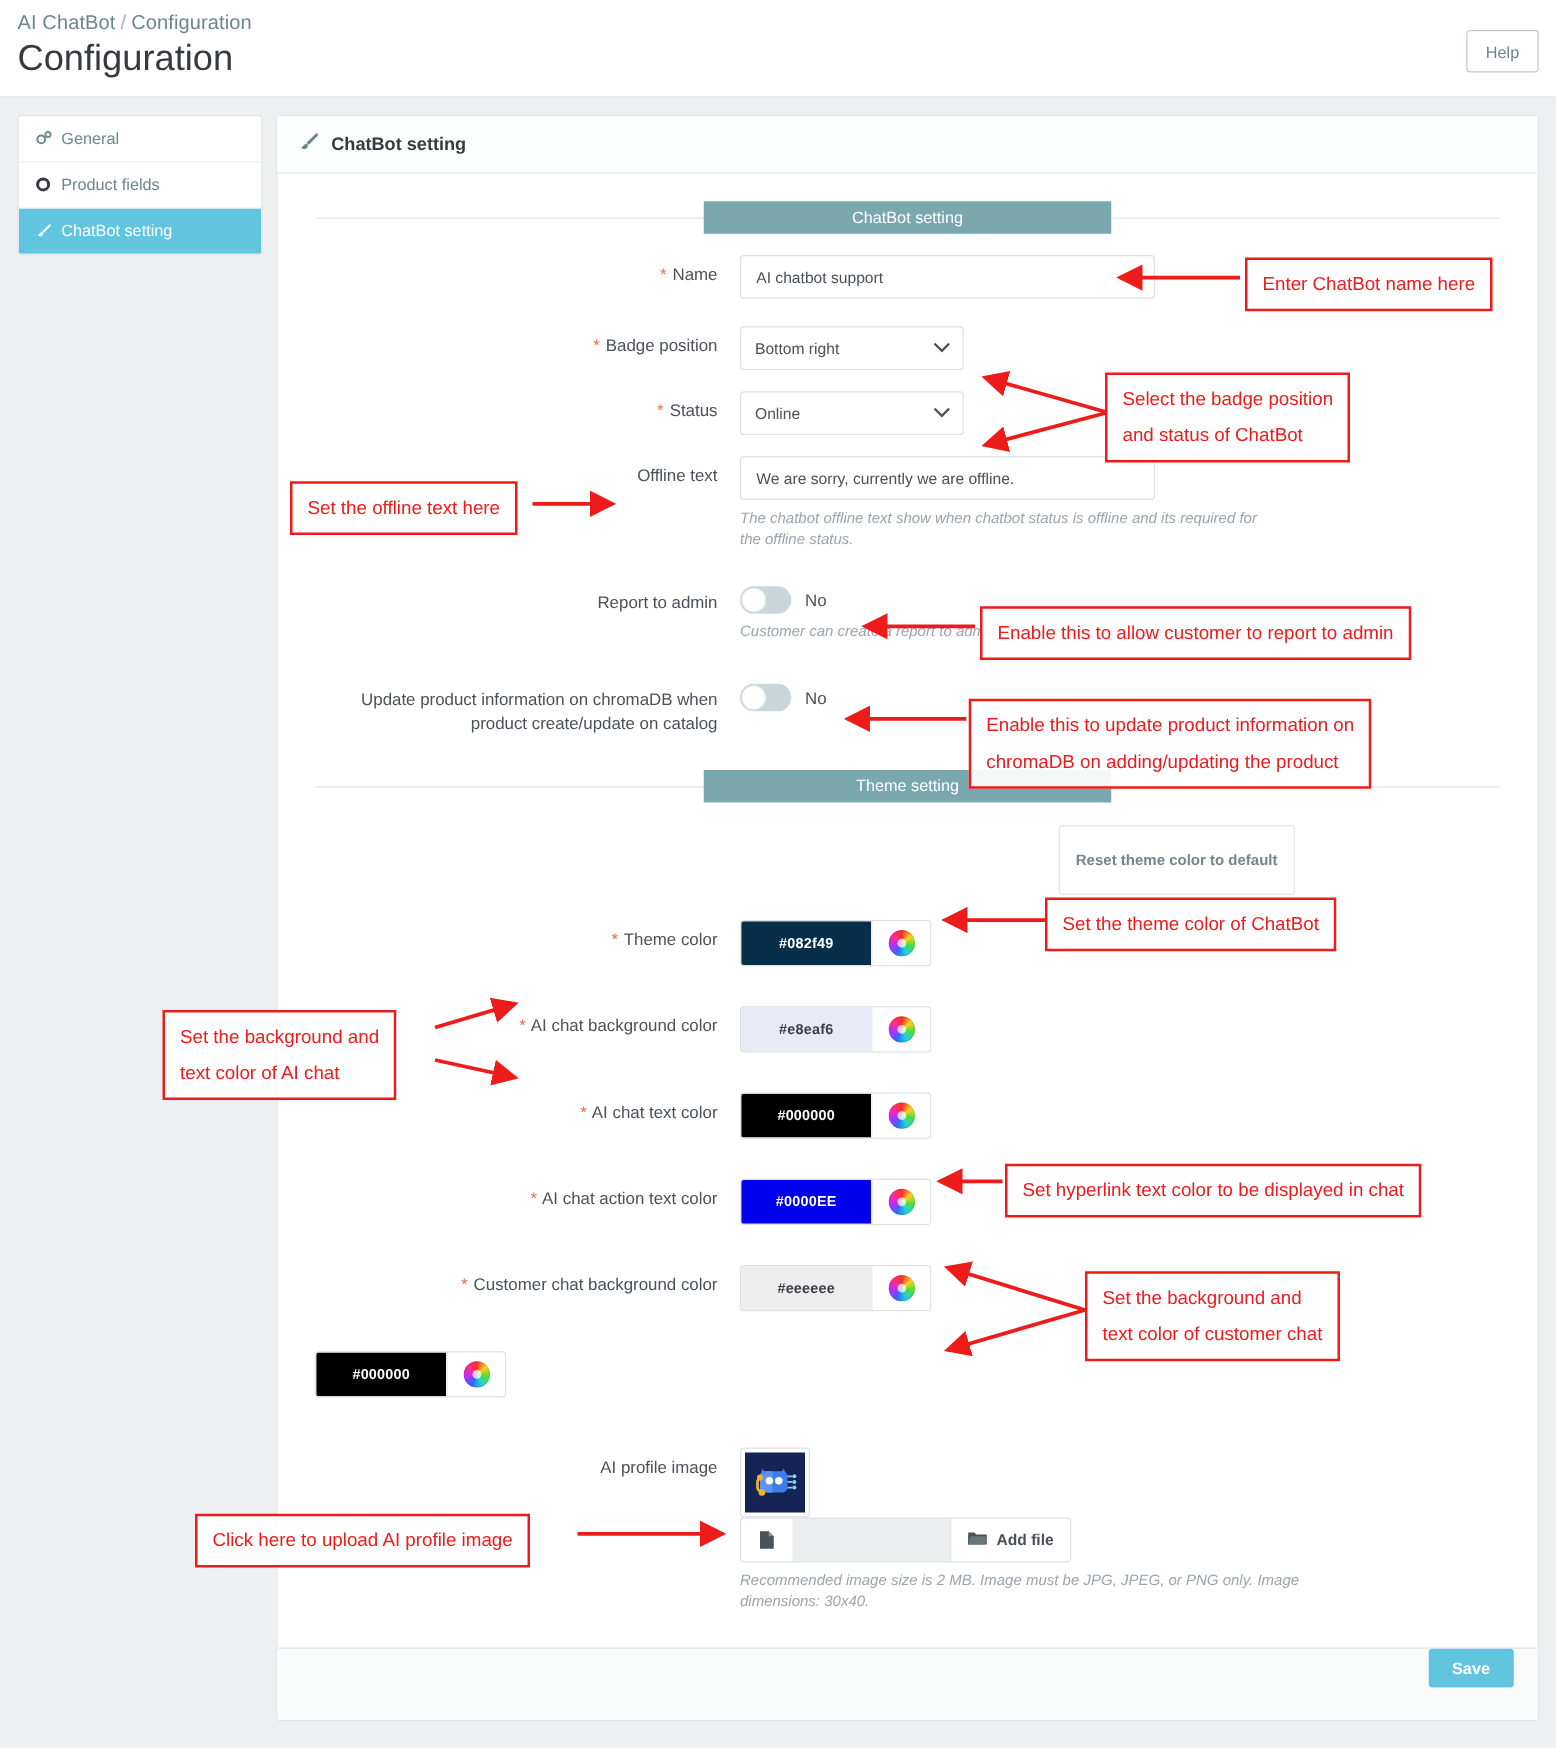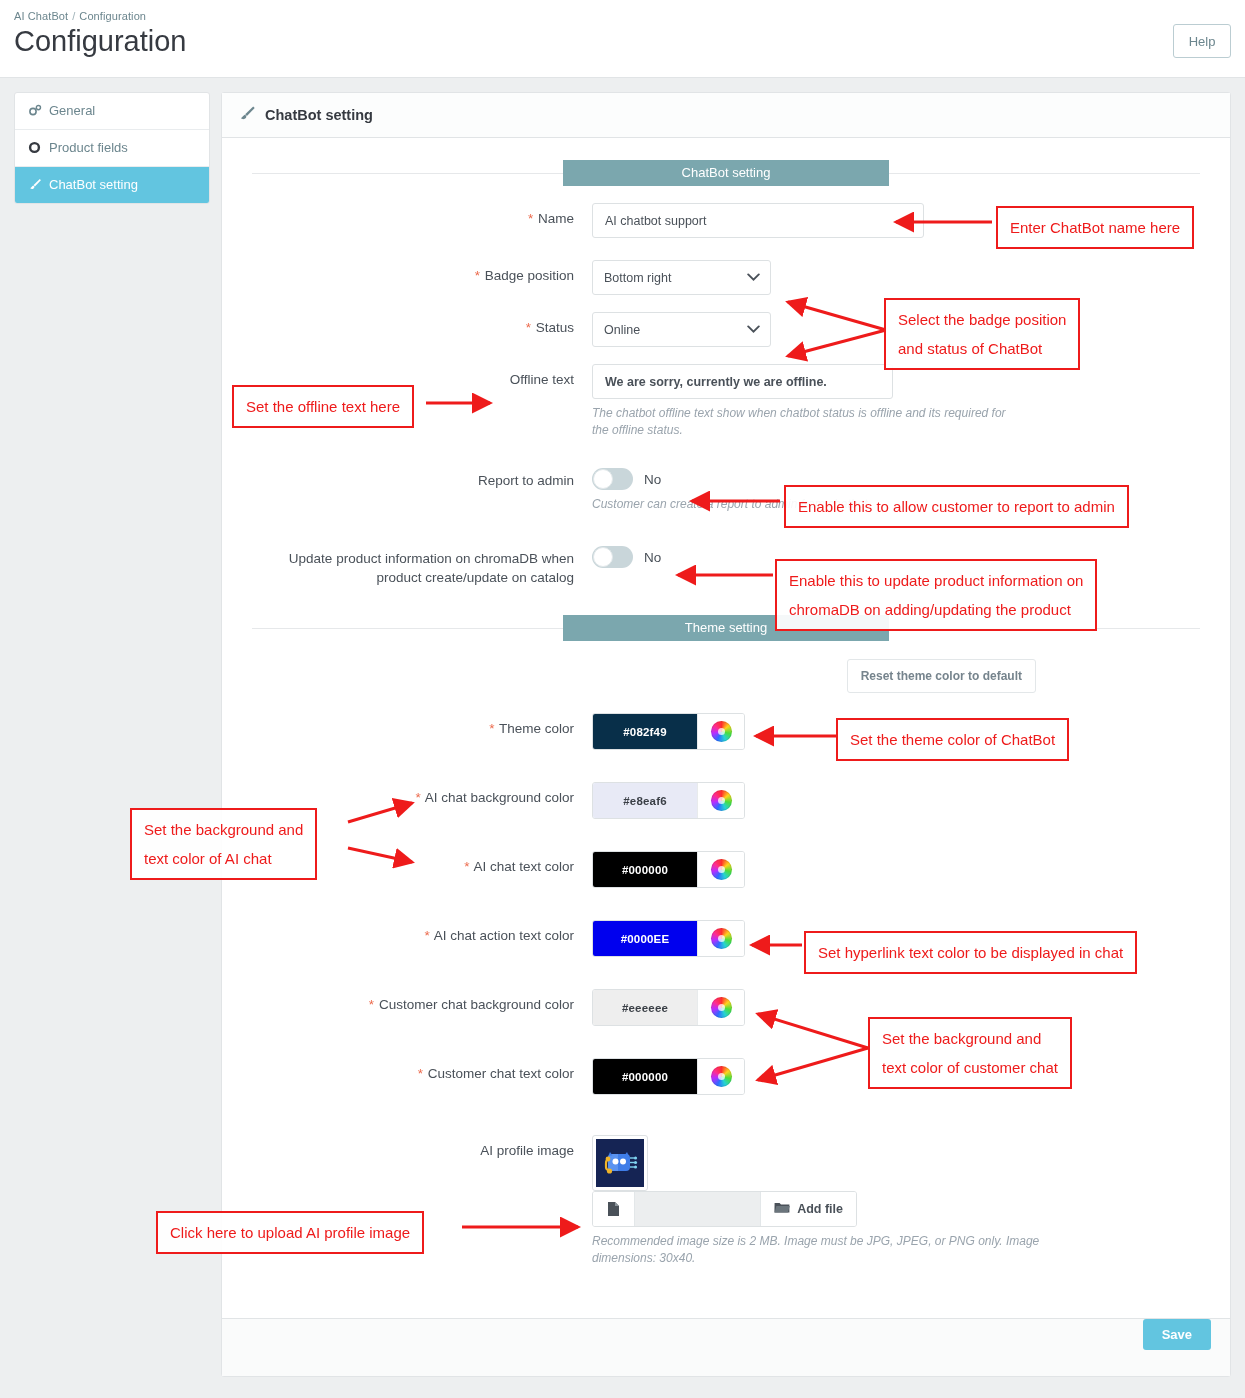--- a/index.html
+++ b/index.html
@@ -15,21 +15,21 @@
 
   
   .topbar {
     position: relative;
     background: #fff;
     height: 78px;
     border-bottom: 1px solid #e1e4e6;
     padding: 6px 24px 0 12px;
   }
   .breadcrumb {
-    font-size: 11px;
+    font-size: 16px;
     color: #6c868e;
     padding: 4px 0 2px 2px;
     letter-spacing: .1px;
   }
   .breadcrumb .sep { color: #9fb2b8; padding: 0 4px; }
   .page-title {
     font-size: 29px;
     font-weight: 400;
     color: #363a41;
     margin: 0;
@@ -168,21 +168,21 @@
     width: 332px;
     height: 35px;
     border: 1px solid #dde1e3;
     border-radius: 3px;
     padding: 0 12px;
     font-size: 12.5px;
     color: #4a5159;
     font-family: "Liberation Sans", sans-serif;
     background: #fff;
   }
-  input.text-input.wide { width: 301px; font-weight: bold; }
+  input.text-input.wide { width: 332px; }
 
   .selwrap { position: relative; width: 179px; }
   select.sel {
     width: 179px;
     height: 35px;
     border: 1px solid #dde1e3;
     border-radius: 3px;
     padding: 0 28px 0 11px;
     font-size: 12.5px;
     color: #4a5159;
@@ -265,21 +265,21 @@
   }
 
   .reset-row { display: flex; justify-content: flex-end; padding: 12px 164px 0 0; }
   .reset-btn {
     background: #fff;
     border: 1px solid #e3e7e9;
     border-radius: 3px;
     color: #76848d;
     font-size: 12px;
     font-weight: bold;
-    padding: 9px 13px;
+    padding: 20px 13px;
     cursor: pointer;
     font-family: "Liberation Sans", sans-serif;
   }
 
   
   .thumb {
     width: 56px; height: 56px;
     border: 1px solid #dde1e3;
     border-radius: 3px;
     background: #fff;
@@ -539,21 +539,20 @@
           <div class="color-ctrl">
             <div class="color-val" id="cv4" style="background: rgb(238, 238, 238); color: rgb(58, 63, 70);">#eeeeee</div>
             <div class="color-swatch-btn">
                 <span class="wheel"></span>
               </div>
           </div>
         </div>
       </div>
 
       <div class="frow" style="margin-top:32px">
-        <div class="flabel"><span class="req">*</span> <span>Customer chat text color</span></div>
         <div class="fctrl">
           <div class="color-ctrl">
             <div class="color-val" id="cv5" style="background: rgb(0, 0, 0); color: rgb(255, 255, 255);">#000000</div>
             <div class="color-swatch-btn">
                 <span class="wheel"></span>
               </div>
           </div>
         </div>
       </div>
 

